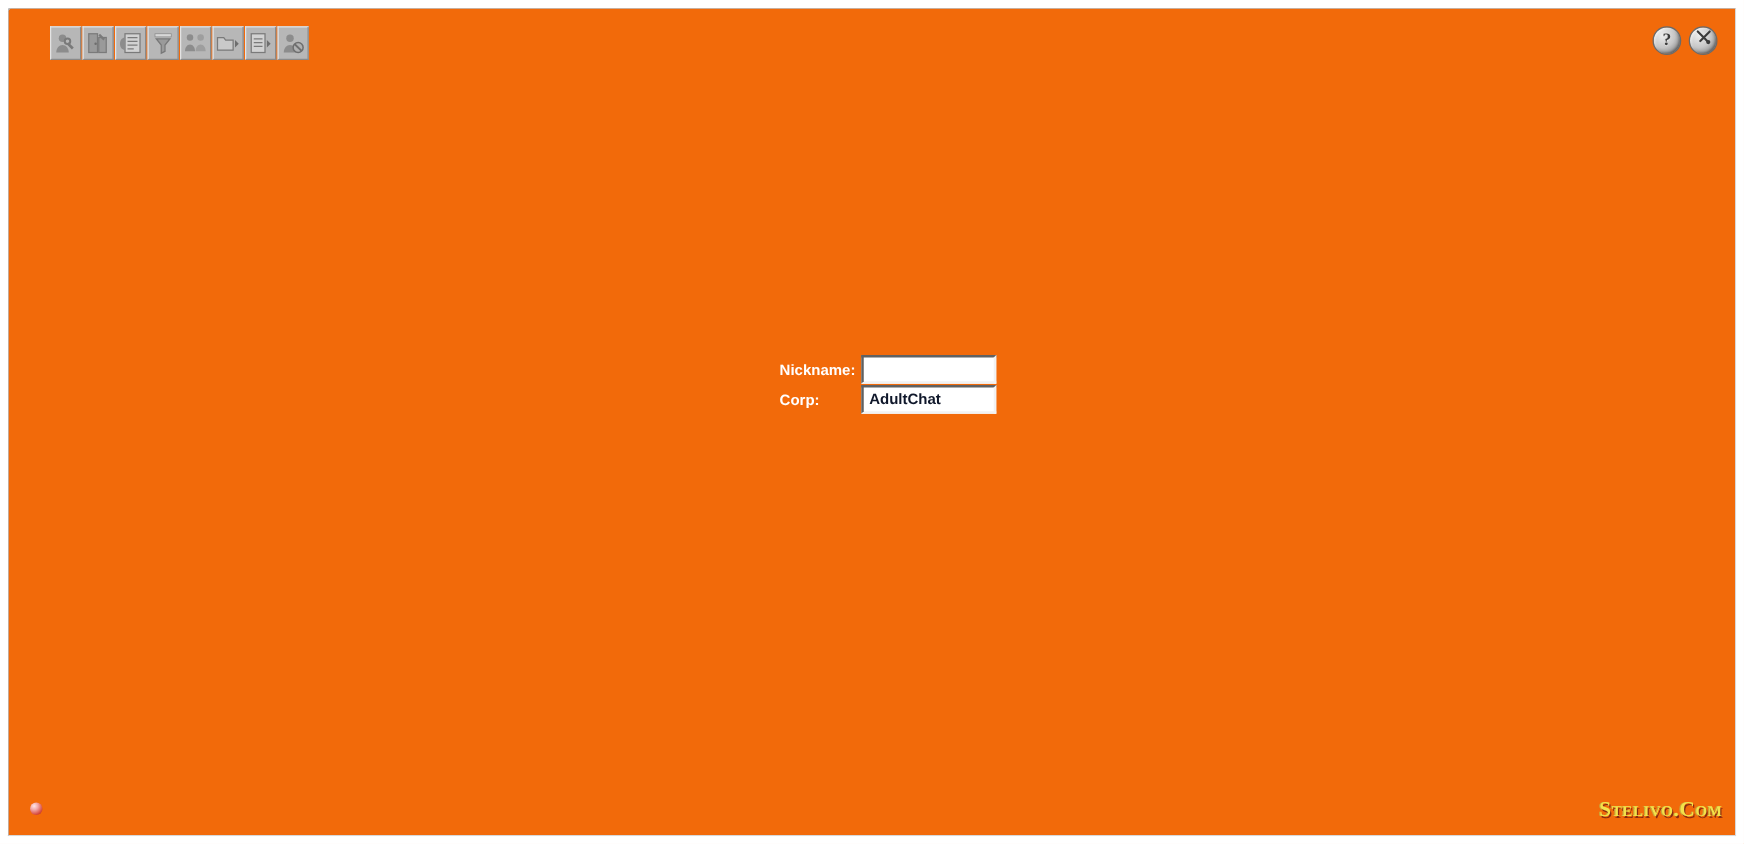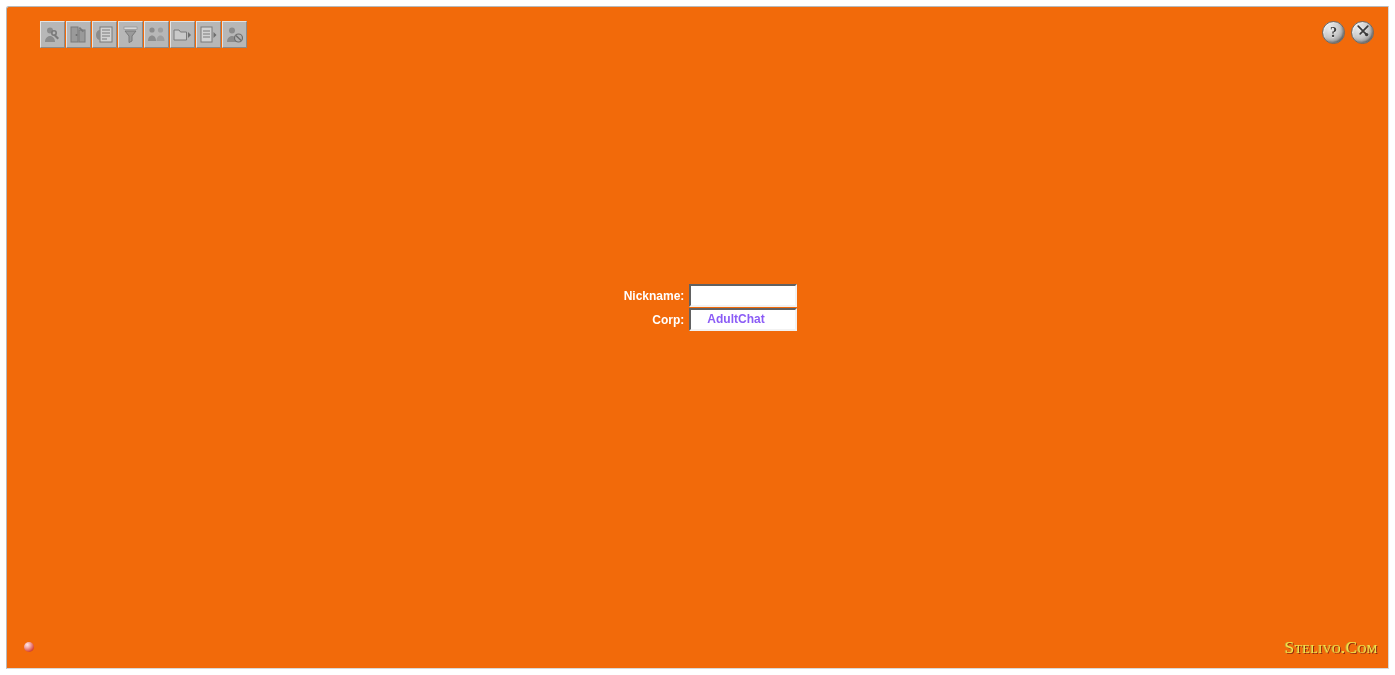--- a/index.html
+++ b/index.html
@@ -100,33 +100,33 @@
     display: grid;
     grid-template-columns: auto auto;
     align-items: center;
     row-gap: 1px;
     column-gap: 5px;
   }
   .field-label {
     color: #ffffff;
     font-size: 12px;
     font-weight: bold;
-    text-align: right;
+    text-align: left;
     white-space: nowrap;
     line-height: 14px;
     padding-left: 24px;
   }
   .field-input {
     width: 108px;
     height: 23px;
-    padding: 1px 2px 2px 16px;
+    padding: 1px 2px 2px 4px;
     font-family: "Liberation Sans", sans-serif;
     font-size: 12px;
     font-weight: bold;
-    color: #8b5cf6;
+    color: #0f172a;
     background: #ffffff;
     border-top: 2px solid #616161;
     border-left: 2px solid #616161;
     border-right: 2px solid #f2f2f2;
     border-bottom: 2px solid #f2f2f2;
     outline: none;
   }
 
   #info-block {
     padding-top: 4px;
@@ -183,21 +183,21 @@
     border-radius: 50%;
     background: radial-gradient(circle at 33% 28%, #ffe6e6 0%, #f2a7a7 32%, #d64b3f 70%, #a32015 100%);
   }
 
   
   #brand-logo {
     position: absolute;
     right: 10px; bottom: 10px;
     font-family: "Liberation Serif", serif;
     font-variant: small-caps;
-    font-weight: normal;
+    font-weight: bold;
     font-size: 17px;
     color: #f3e24a;
     letter-spacing: 0.5px;
     text-shadow: 1px 1px 0 #8a2b10, -1px 0 0 #c9a93a;
     user-select: none;
   }
 </style>
 </head>
 <body>
 

